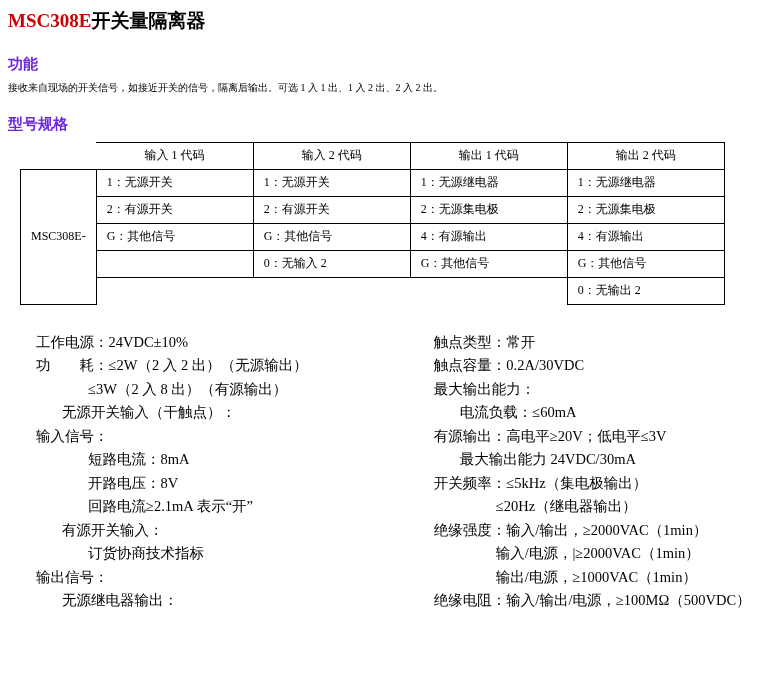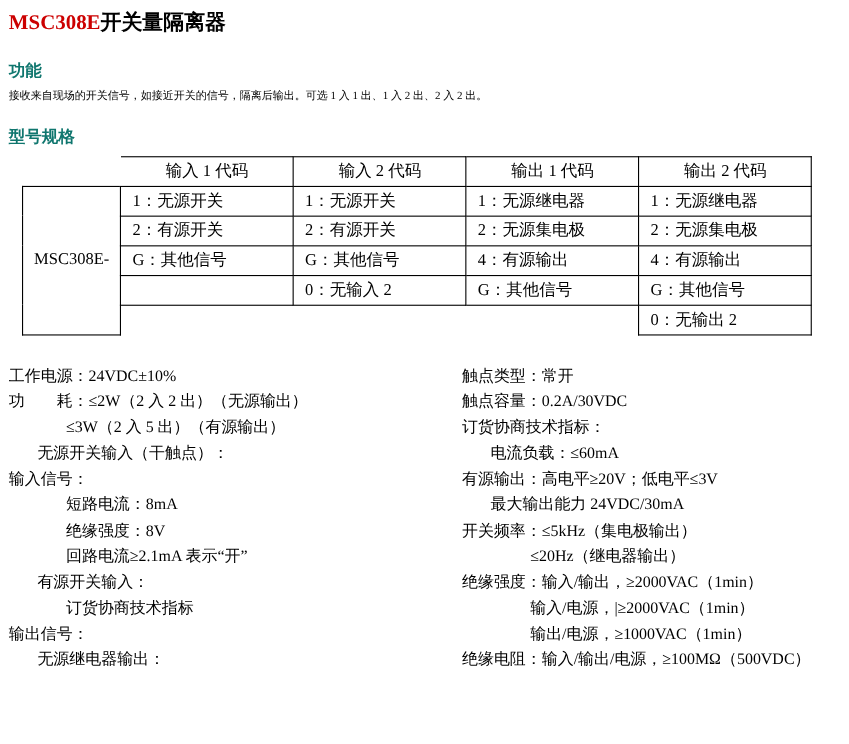--- a/index.html
+++ b/index.html
@@ -30,35 +30,35 @@
   }
   .title-code {
     color: #cc0000;
     font-family: "Liberation Serif", serif;
   }
   .title-name {
     color: #000000;
     font-family: "Liberation Sans", sans-serif;
   }
   .section-head {
-    color: #0f766e;
+    color: #6d28d9;
     font-weight: bold;
     font-size: 15px;
     font-family: "Liberation Sans", sans-serif;
     padding-left: 8px;
   }
   .para {
     padding-left: 8px;
     font-size: 10px;
     line-height: 1.5;
   }
   .spec-table {
     border-collapse: collapse;
     margin: 8px 0 0 20px;
-    font-size: 15px;
+    font-size: 12px;
     padding-left: 43px;
   }
   .spec-table td, .spec-table th {
     border: 1px solid #000000;
     padding: 3px 6px;
     font-weight: normal;
     vertical-align: middle;
     height: 20px;
   }
   .spec-table thead td {
@@ -90,20 +90,21 @@
   .tech-wrap {
     position: relative;
     margin-top: 10px;
   }
   .cols {
     display: flex;
     align-items: flex-start;
   }
   .col-left {
     width: 390px;
+    padding-left: 28px;
   }
   .col-right {
     width: 382px;
   }
   .line {
     font-size: 14.5px;
     line-height: 1.62;
     white-space: nowrap;
   }
   .i0 { padding-left: 8px; }
@@ -178,35 +179,35 @@
   </table>
 
   <div style="height:16px"></div>
 
 
   <div class="tech-wrap">
     <div class="cols">
       <div class="col-left">
         <div class="line i0">工作电源：24VDC±10%</div>
         <div class="line i0">功　　耗：≤2W（2 入 2 出）（无源输出）</div>
-        <div class="line i2">≤3W（2 入 5 出）（有源输出）</div>
+        <div class="line i2">≤3W（2 入 8 出）（有源输出）</div>
         <div class="line i1">无源开关输入（干触点）：</div>
         <div class="line i0">输入信号：</div>
         <div class="line i2">短路电流：8mA</div>
-        <div class="line i2">绝缘强度：8V</div>
+        <div class="line i2">开路电压：8V</div>
         <div class="line i2">回路电流≥2.1mA 表示“开”</div>
         <div class="line i1">有源开关输入：</div>
         <div class="line i2">订货协商技术指标</div>
         <div class="line i0">输出信号：</div>
         <div class="line i1">无源继电器输出：</div>
       </div>
       <div class="col-right">
         <div class="line r0">触点类型：常开</div>
         <div class="line r0">触点容量：0.2A/30VDC</div>
-        <div class="line r0">订货协商技术指标：</div>
+        <div class="line r0">最大输出能力：</div>
         <div class="line r1">电流负载：≤60mA</div>
         <div class="line r0">有源输出：高电平≥20V；低电平≤3V</div>
         <div class="line r1">最大输出能力 24VDC/30mA</div>
         <div class="line r0">开关频率：≤5kHz（集电极输出）</div>
         <div class="line r-ind">≤20Hz（继电器输出）</div>
         <div class="line r0">绝缘强度：输入/输出，≥2000VAC（1min）</div>
         <div class="line r-ind">输入/电源，|≥2000VAC（1min）</div>
         <div class="line r-ind">输出/电源，≥1000VAC（1min）</div>
         <div class="line r0">绝缘电阻：输入/输出/电源，≥100MΩ（500VDC）</div>
       </div>

